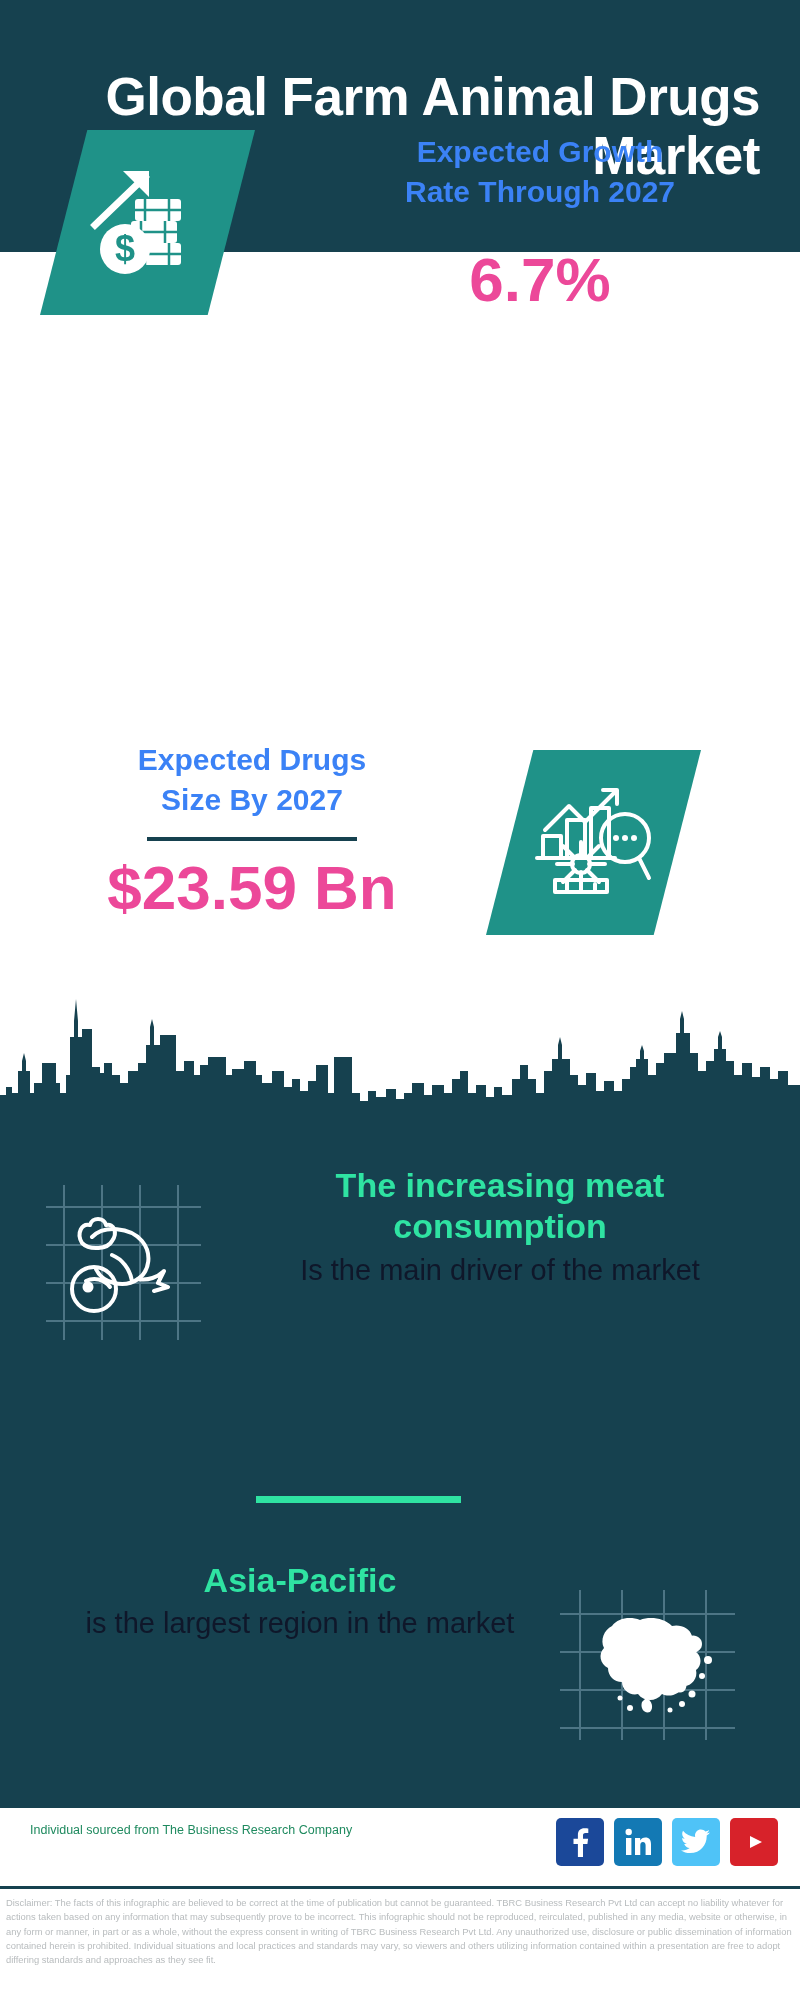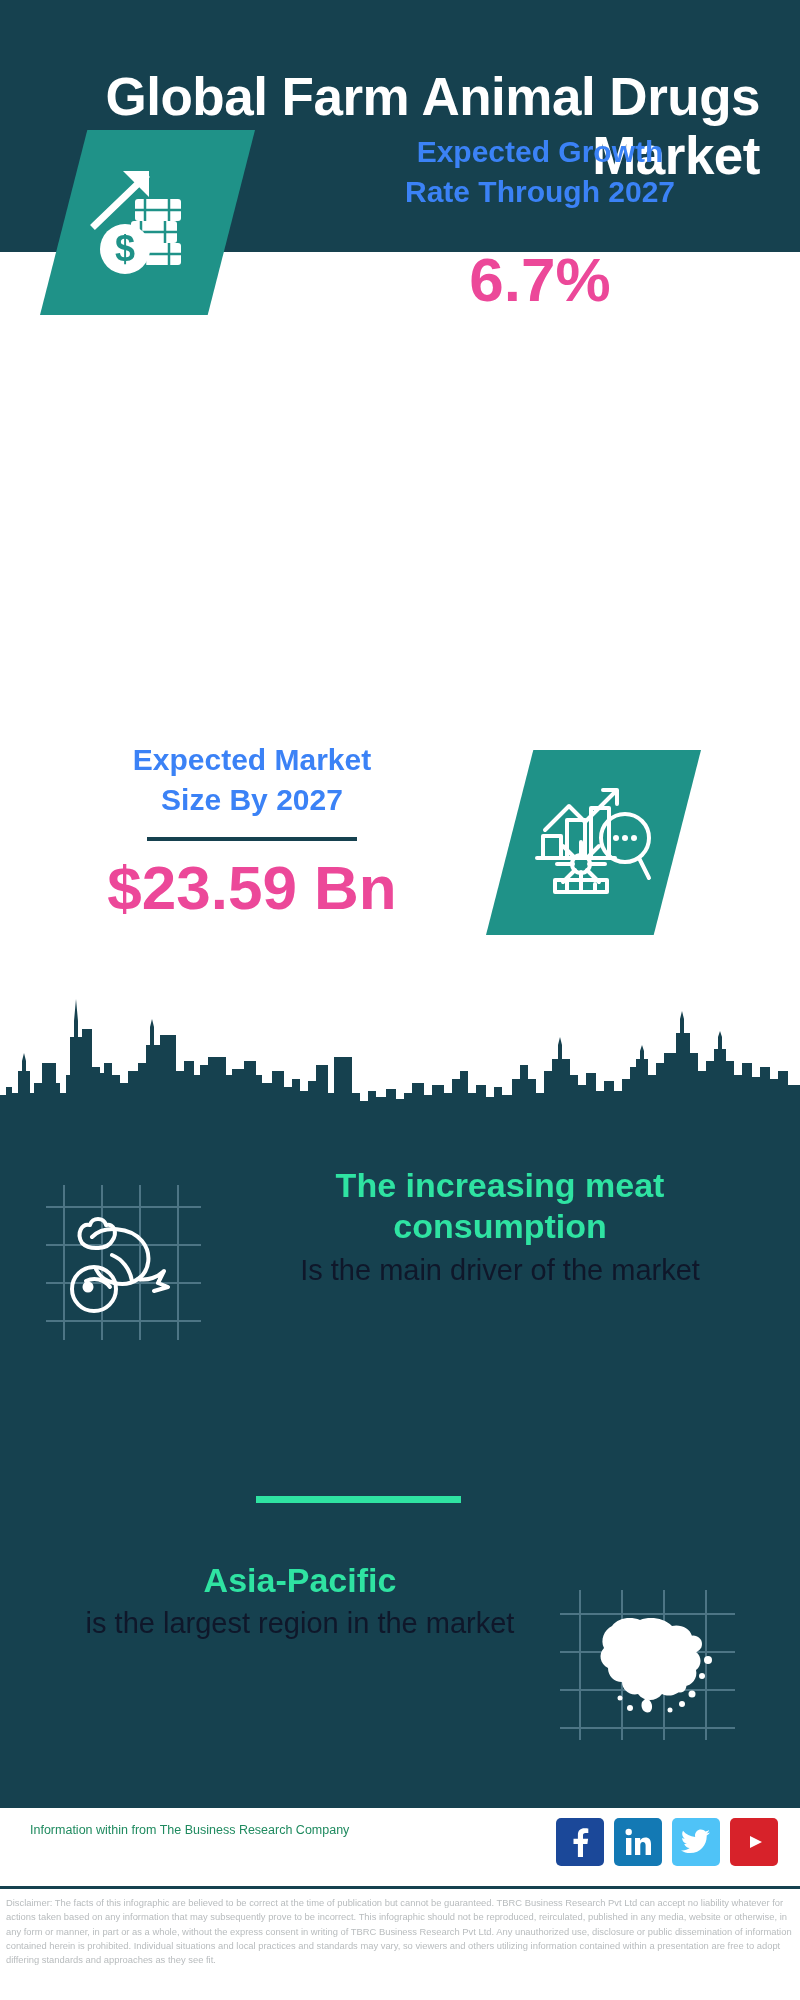--- a/index.html
+++ b/index.html
@@ -158,21 +158,21 @@
   </div>
 
   <div class="stat1-text">
     <div class="stat-label">Expected Growth</div>
     <div class="stat-label">Rate Through 2027</div>
     <div class="rule-dark"></div>
     <div class="stat-value">6.7%</div>
   </div>
 
   <div class="stat2-text">
-    <div class="stat-label">Expected Market</div>
+    <div class="stat-label">Expected Drugs</div>
     <div class="stat-label">Size By 2027</div>
     <div class="rule-dark2"></div>
     <div class="stat-value">$23.59 Bn</div>
   </div>
 
   <div class="para-icon right">
     <svg width="130" height="125" viewBox="0 0 130 125" aria-hidden="true">
       <g fill="none" stroke="#ffffff" stroke-width="4" stroke-linejoin="round" stroke-linecap="round">
         <polyline points="16,50 40,26 56,42 86,12"></polyline>
         <polyline points="74,10 88,10 88,24"></polyline>
@@ -274,21 +274,21 @@
           <circle cx="70" cy="118" r="3"></circle>
           <circle cx="60" cy="108" r="2.5"></circle>
         </g>
       </svg>
     </div>
   </div>
 
   <div class="footer-bar"></div>
 
   <div class="footer-credit">
-    <span class="line1">Information within from The Business Research Company</span>
+    <span class="line1">Individual sourced from The Business Research Company</span>
   </div>
 
   <div class="social-row">
     <div class="social s-fb">
       <svg width="26" height="30" viewBox="0 0 26 30" aria-hidden="true">
         <path fill="#ffffff" d="M16 30 V17 h4.4 l0.7 -5.2 H16 V8.6 c0 -1.5 0.4 -2.5 2.6 -2.5 h2.7 V1.5 C20.8 1.4 19.2 1.3 17.4 1.3 c -3.9 0 -6.5 2.3 -6.5 6.6 v3.9 H6.5 V17 h4.4 v13 Z"></path>
       </svg>
     </div>
     <div class="social s-li">
       <svg width="30" height="30" viewBox="0 0 30 30" aria-hidden="true">

